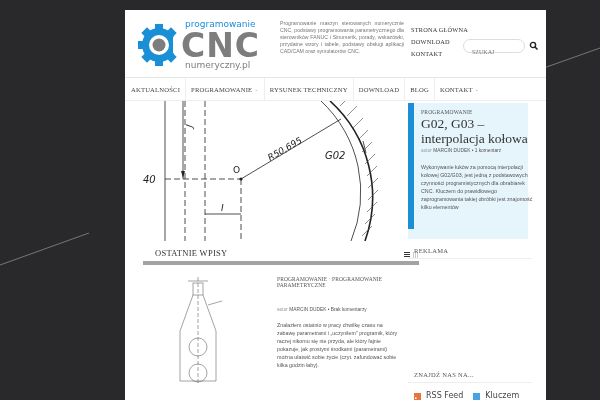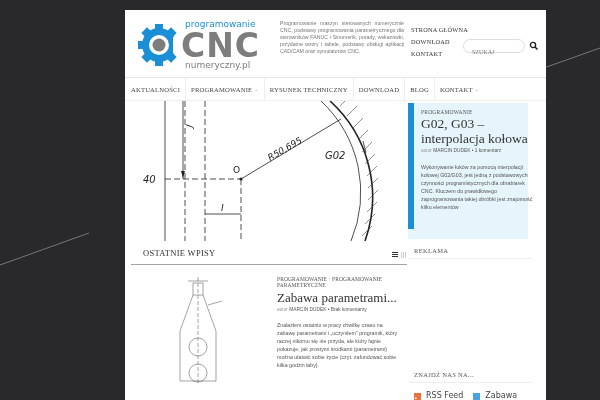--- a/index.html
+++ b/index.html
@@ -30,21 +30,21 @@
   .feat-box { position: absolute; left: 283px; top: 2px; width: 120px; height: 136px; background: #e6f4fc; }
   .feat-accent { position: absolute; left: 0; top: 0; width: 6px; height: 126px; background: #1a8fd6; }
   .feat-cat { position: absolute; left: 13px; top: 6px; font-family: "Liberation Serif", serif; font-size: 5.5px; color: #555; letter-spacing: 0.2px; }
   .feat-title { position: absolute; left: 13px; top: 13px; width: 122px; font-family: "Liberation Serif", serif; font-size: 13.5px; line-height: 15px; color: #333; }
   .feat-meta { position: absolute; left: 13px; top: 45px; font-size: 4.8px; color: #999; }
   .feat-meta b { color: #555; font-weight: normal; }
   .feat-excerpt { position: absolute; left: 13px; top: 60px; width: 118px; font-size: 5.3px; line-height: 8px; color: #555; }
 
   
   .lower { position: relative; }
-  .section-head { position: absolute; left: 6px; top: 0; width: 276px; height: 24px; border-bottom: 1px solid #a3a3a3; }
+  .section-head { position: absolute; left: 18px; top: 0; width: 276px; height: 24px; border-bottom: 4px solid #a3a3a3; }
   .section-title { position: absolute; left: 12px; top: 7px; font-family: "Liberation Serif", serif; font-size: 8.5px; color: #333; letter-spacing: 0.3px; }
   .view-list { position: absolute; left: 261px; top: 11px; width: 6px; height: 6px; background: repeating-linear-gradient(#333 0 1.3px, #fff 1.3px 2px); cursor: pointer; }
   .view-grid { position: absolute; left: 270px; top: 11px; width: 6px; height: 6px; background: repeating-linear-gradient(90deg, #ccc 0 1.3px, #fff 1.3px 2px); cursor: pointer; }
   .post { position: absolute; left: 0; top: 32px; width: 276px; height: 120px; }
   .post-img { position: absolute; left: 15px; top: 0; width: 120px; height: 110px; }
   .post-cats { position: absolute; left: 152px; top: 3px; width: 130px; font-family: "Liberation Serif", serif; font-size: 5.5px; line-height: 6.3px; color: #555; letter-spacing: 0.1px; }
   .post-title { position: absolute; left: 152px; top: 17px; font-family: "Liberation Serif", serif; font-size: 13px; color: #333; white-space: nowrap; }
   .post-meta { position: absolute; left: 152px; top: 34px; font-size: 4.8px; color: #999; }
   .post-meta b { color: #555; font-weight: normal; }
   .post-excerpt { position: absolute; left: 152px; top: 48px; width: 125px; font-size: 5.3px; line-height: 8px; color: #555; }
@@ -195,21 +195,20 @@
           <path d="M 53 22 L 40 58 L 40 108 L 76 108 L 76 58 L 63 22"></path>
           <circle cx="58" cy="74" r="9"></circle>
           <circle cx="58" cy="100" r="9"></circle>
           <line x1="58" y1="4" x2="58" y2="112" stroke-dasharray="4,2"></line>
           <line x1="48" y1="8" x2="68" y2="8"></line>
           <line x1="38" y1="114" x2="78" y2="114"></line>
           <line x1="68" y1="32" x2="82" y2="28"></line>
         </g>
       </svg>
       <div class="post-cats">PROGRAMOWANIE · PROGRAMOWANIE PARAMETRYCZNE</div>
-      <div class="post-title">Zabawa parametrami...</div>
       <div class="post-meta">
         <span>autor</span>
         <b>MARCIN DUDEK</b>
         <b>• Brak komentarzy</b>
       </div>
       <div class="post-excerpt">Znalazłem ostatnio w pracy chwilkę czasu na zabawę parametrami i „uczyniłem” programik, który raczej nikomu się nie przyda, ale który fajnie pokazuje, jak prostymi środkami (parametrami) można ułatwić sobie życie (czyt. zafundować sobie kilka godzin łaby).</div>
     </div>
 
     <div class="sidebar">
       <div class="widget-title w-reklama">REKLAMA</div>
@@ -219,18 +218,18 @@
           <svg class="soc-icon" viewBox="0 0 7 7">
               <rect width="7" height="7" fill="#e8743b"></rect>
               <circle cx="1.8" cy="5.2" r="0.9" fill="#fff"></circle>
             </svg>
           <span>RSS Feed</span>
         </div>
         <div class="social-item">
           <svg class="soc-icon" viewBox="0 0 7 7">
               <rect width="7" height="7" fill="#4aa3df"></rect>
             </svg>
-          <span><span>Zabawa</span><span class="soc-sub">Followers</span></span>
+          <span><span>Kluczem</span><span class="soc-sub">Followers</span></span>
         </div>
       </div>
     </div>
   </div>
 </div>
 
 </body></html>

